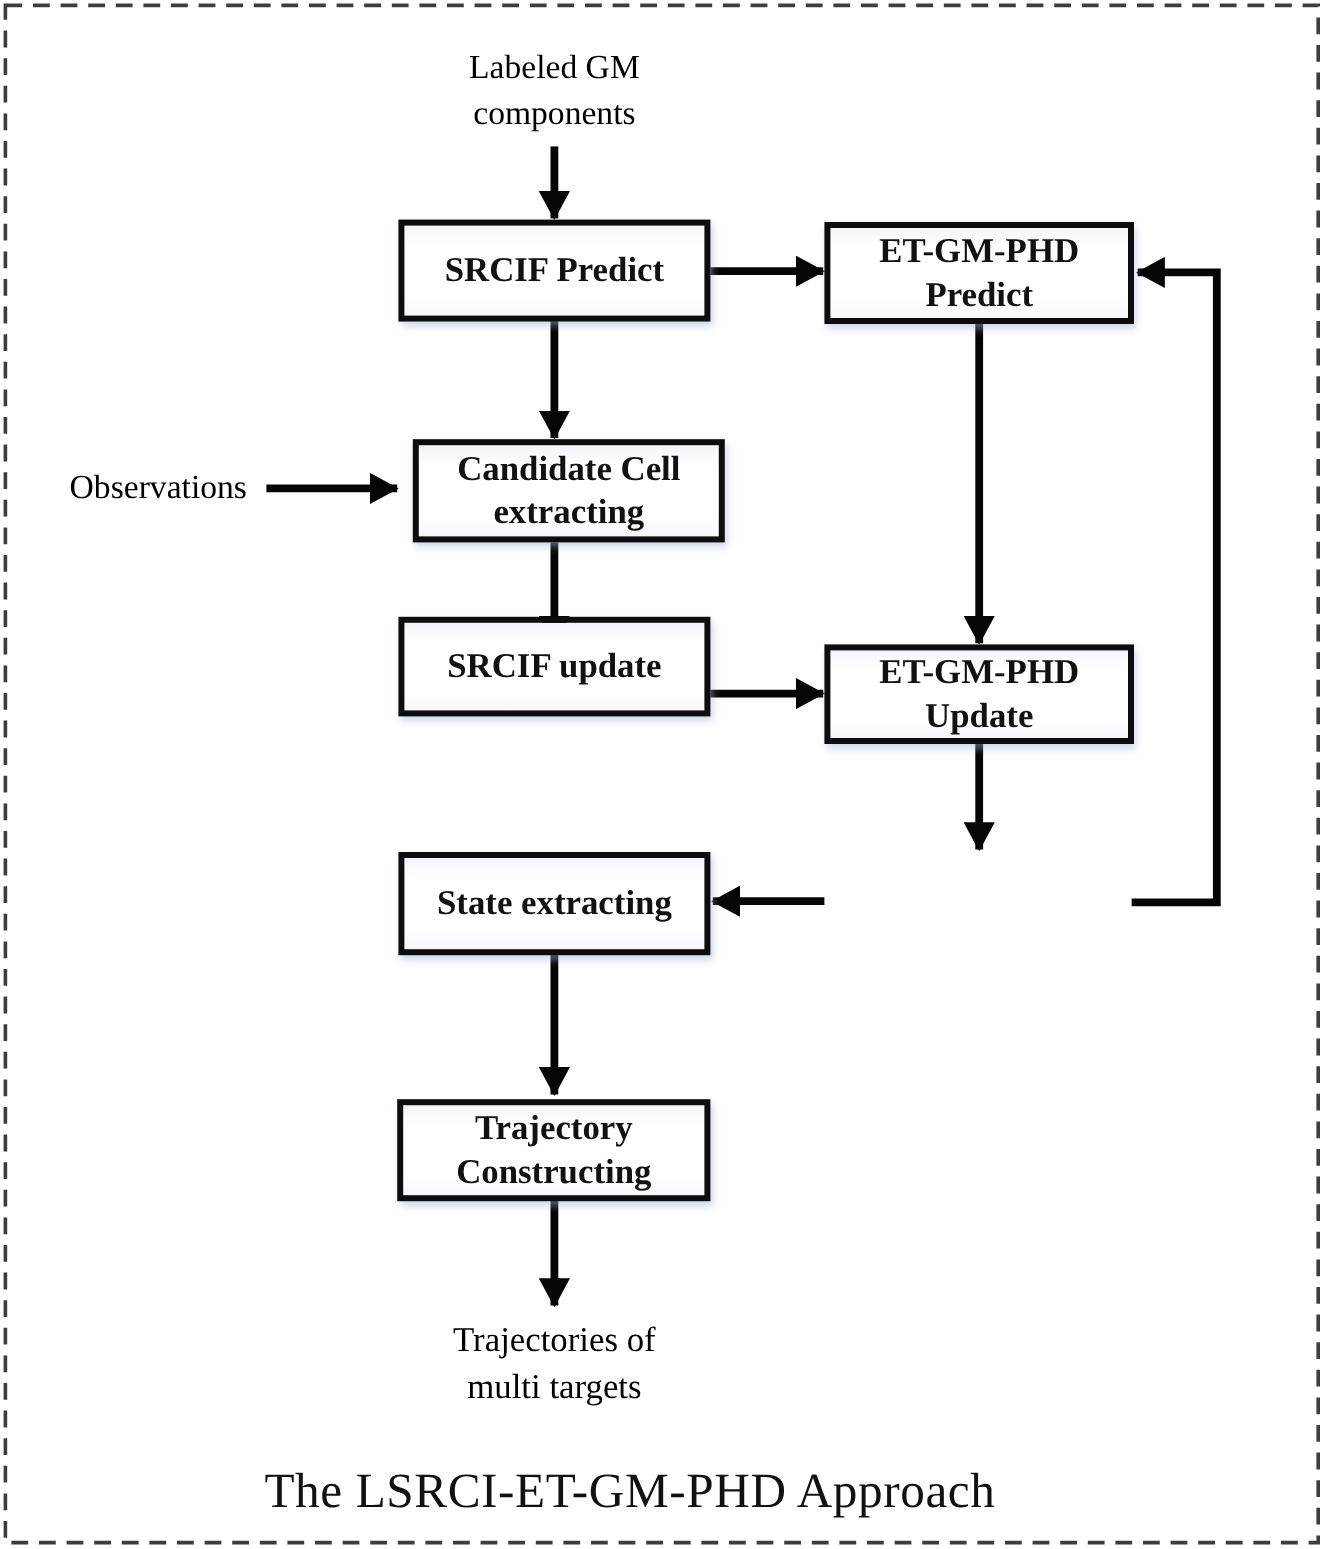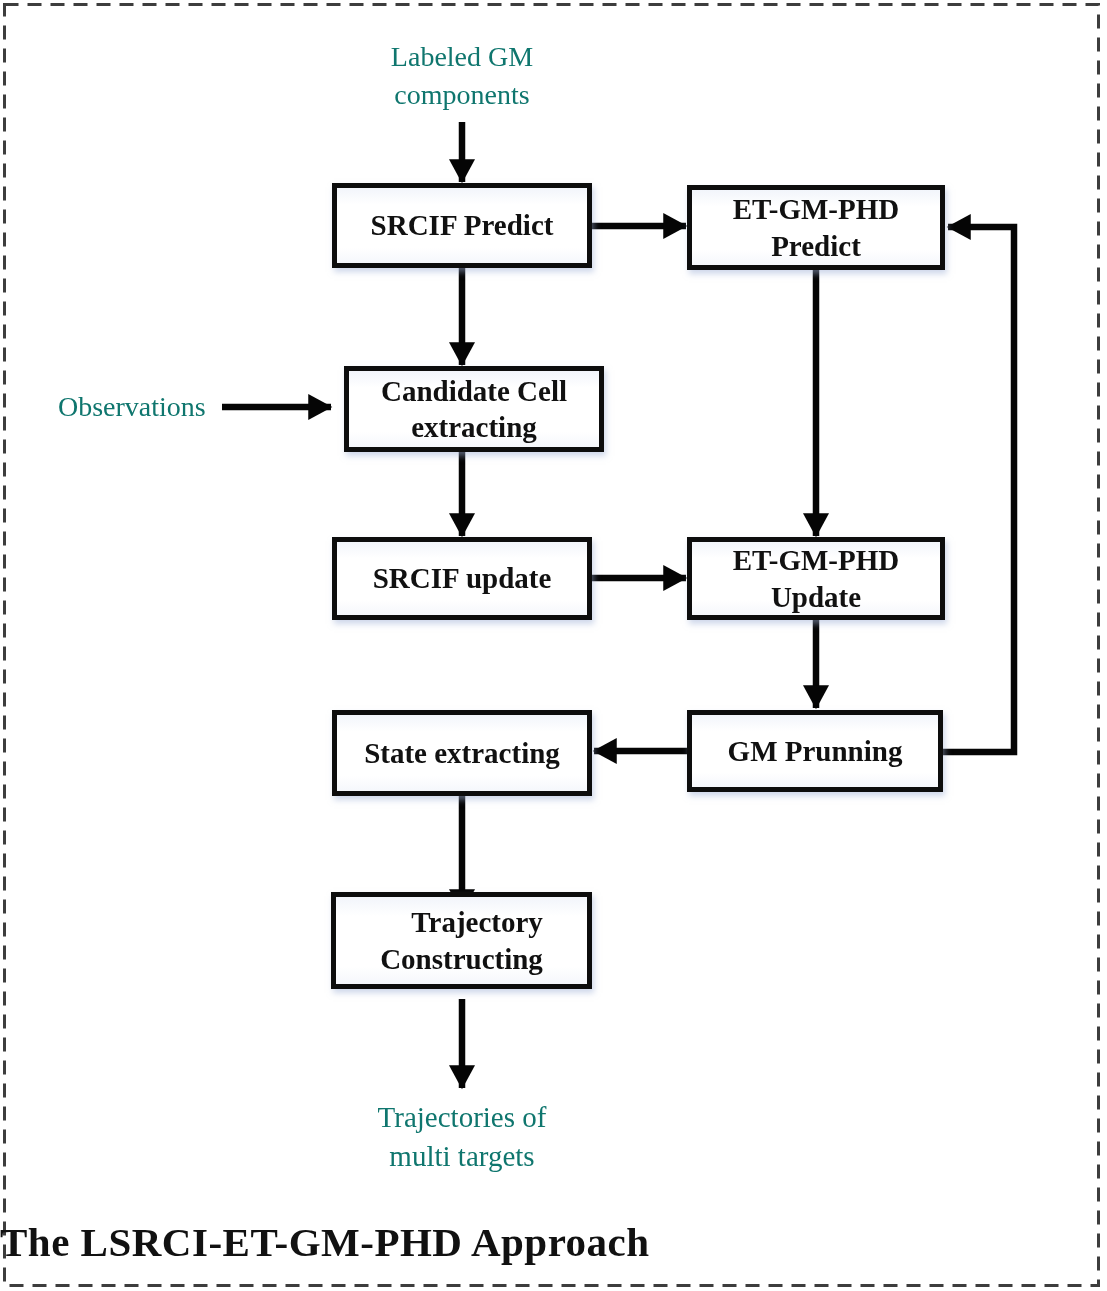--- a/index.html
+++ b/index.html
@@ -35,33 +35,32 @@
     font-size: 29px;
     line-height: 1.25;
     white-space: pre-line;
     color: #111111;
   }
   .float-label {
     position: absolute;
     white-space: pre-line;
     font-size: 28px;
     line-height: 1.35;
-    color: #0f766e;
+    color: #000000;
   }
   .centered { text-align: center; }
   #figure-caption {
     position: absolute;
     left: 0;
     top: 1218px;
     width: 1050px;
-    text-align: left;
+    text-align: center;
     font-size: 41px;
     color: #111111;
     letter-spacing: 0.5px;
-    font-weight: bold;
   }
 </style>
 </head>
 <body>
 
 <div id="stage">
 
   <svg id="connector-layer" viewBox="0 0 1107 1291" xmlns="http://www.w3.org/2000/svg">
     <defs>
       <marker id="ah" markerUnits="strokeWidth" markerWidth="3.8" markerHeight="4.0" refX="3.5" refY="2.0" orient="auto">
@@ -91,30 +90,29 @@
   <div class="float-label" style="left:58px; top:388px;">Observations</div>
 
   <div class="box" style="left:332px; top:183px; width:260px; height:85px;text-align:center;">SRCIF Predict</div>
 
   <div class="box" style="left:687px; top:185px; width:258px; height:85px;">ET-GM-PHD
 Predict</div>
 
   <div class="box" style="left:332px; top:366px; width:260px; height:86px;margin-left:12px;">Candidate Cell
 extracting</div>
 
-  <div class="box" style="left:332px; top:537px; width:260px; height:83px;">SRCIF update</div>
+  <div class="box" style="left:332px; top:514px; width:260px; height:83px;">SRCIF update</div>
 
   <div class="box" style="left:687px; top:537px; width:258px; height:83px;">ET-GM-PHD
 Update</div>
 
-  <div class="box" style="left:687px; top:710px; width:256px; height:82px;">GM Prunning</div>
 
   <div class="box" style="left:332px; top:710px; width:260px; height:86px;">State extracting</div>
 
-  <div class="box" style="left:331px; top:892px; width:261px; height:97px;text-align:right;">Trajectory
+  <div class="box" style="left:331px; top:916px; width:261px; height:85px;">Trajectory
 Constructing</div>
 
   <div class="float-label centered" style="left:330px; top:1098px; width:264px; font-size:29px;">Trajectories of
 multi targets</div>
 
   <div id="figure-caption">The LSRCI-ET-GM-PHD Approach</div>
 
 </div>
 
 </body></html>

